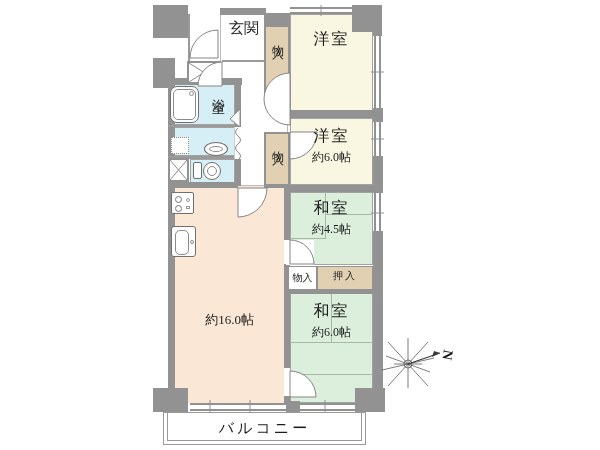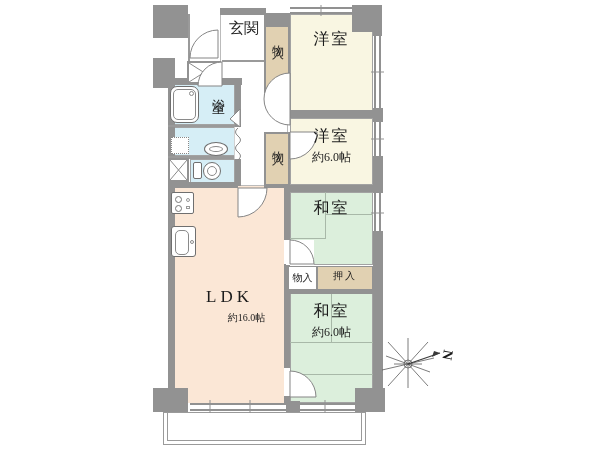--- a/index.html
+++ b/index.html
@@ -160,20 +160,21 @@
   </svg>
 
   <div class="lbl" style="left:222px;top:19px;width:44px;font-size:15px;">玄関</div>
   <div class="lbl vert" style="left:269px;top:35px;font-size:12px;">物入</div>
   <div class="lbl" style="left:290px;top:29px;width:83px;font-size:16px;letter-spacing:2px;">洋室</div>
   <div class="lbl" style="left:290px;top:126px;width:83px;font-size:16px;letter-spacing:2px;">洋室</div>
   <div class="lbl" style="left:290px;top:149px;width:83px;font-size:12px;">約6.0帖</div>
   <div class="lbl vert" style="left:209px;top:88px;font-size:13px;">浴室</div>
   <div class="lbl vert" style="left:269px;top:141px;font-size:12px;">物入</div>
   <div class="lbl" style="left:290px;top:198px;width:83px;font-size:16px;letter-spacing:2px;">和室</div>
+  <div class="lbl" style="left:290px;top:221px;width:83px;font-size:12px;">約4.5帖</div>
   <div class="lbl" style="left:288px;top:271px;width:29px;font-size:10px;">物入</div>
   <div class="lbl" style="left:317px;top:269px;width:56px;font-size:10px;letter-spacing:2px;">押入</div>
-  <div class="lbl" style="left:175px;top:287px;width:109px;font-size:17px;letter-spacing:4px;">LDK</div>
-  <div class="lbl" style="left:175px;top:311px;width:109px;font-size:10px;padding-left:17px;">約16.0帖</div>
+  <div class="lbl" style="left:175px;top:311px;width:109px;font-size:13px;">約16.0帖</div>
   <div class="lbl" style="left:290px;top:301px;width:83px;font-size:16px;letter-spacing:2px;">和室</div>
   <div class="lbl" style="left:290px;top:324px;width:83px;font-size:12px;">約6.0帖</div>
+  <div class="lbl" style="left:163px;top:419px;width:203px;font-size:15px;letter-spacing:3px;">バルコニー</div>
 
 </div>
 
 </body></html>

